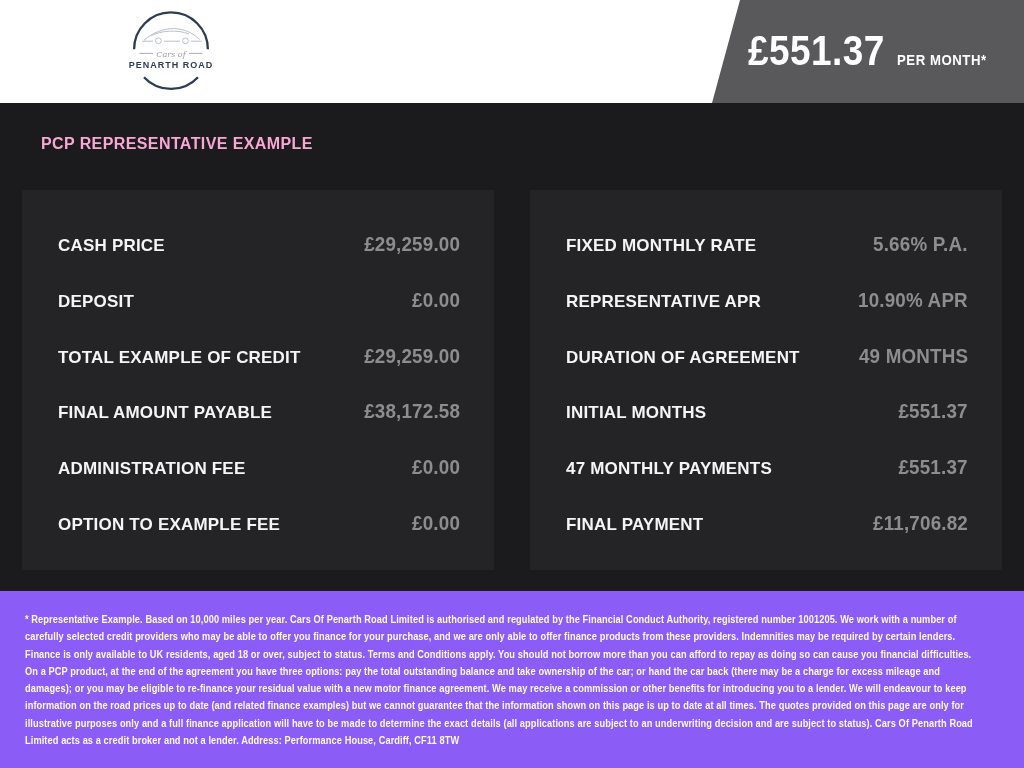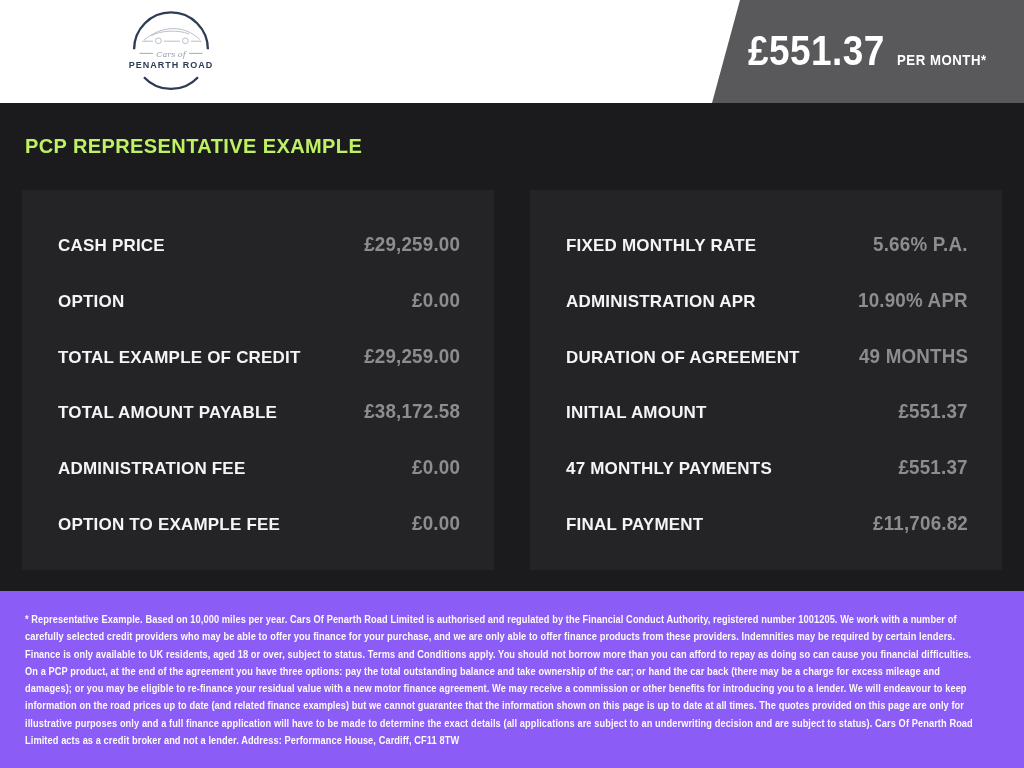--- a/index.html
+++ b/index.html
@@ -35,22 +35,22 @@
   .price-amount {
     color: #ffffff; font-size: 42px; font-weight: 700; letter-spacing: 0.5px;
     line-height: 42px;
   }
   .price-period {
     color: #ffffff; font-size: 15px; font-weight: 700; letter-spacing: 0.6px;
   }
 
   
   .page-title {
-    position: absolute; left: 25px; top: 135px;
-    color: #bef264; font-size: 20px; font-weight: 700; letter-spacing: 0.4px;
+    position: absolute; left: 41px; top: 135px;
+    color: #f9a8d4; font-size: 16px; font-weight: 700; letter-spacing: 0.4px;
   }
 
   
   .panels {
     position: absolute; top: 190px; left: 22px; width: 980px; height: 380px;
     display: flex; gap: 36px;
   }
   .panel {
     flex: 1 1 0; background: #242427; height: 380px;
     display: flex; flex-direction: column; justify-content: space-between;
@@ -125,56 +125,56 @@
   <div class="page-title">PCP REPRESENTATIVE EXAMPLE</div>
 
   <div class="panels">
 
     <div class="panel">
       <div class="frow">
         <span class="flabel">CASH PRICE</span>
         <span class="fvalue">£29,259.00</span>
       </div>
       <div class="frow">
-        <span class="flabel">OPTION</span>
+        <span class="flabel">DEPOSIT</span>
         <span class="fvalue">£0.00</span>
       </div>
       <div class="frow">
         <span class="flabel">TOTAL EXAMPLE OF CREDIT</span>
         <span class="fvalue">£29,259.00</span>
       </div>
       <div class="frow">
-        <span class="flabel">TOTAL AMOUNT PAYABLE</span>
+        <span class="flabel">FINAL AMOUNT PAYABLE</span>
         <span class="fvalue">£38,172.58</span>
       </div>
       <div class="frow">
         <span class="flabel">ADMINISTRATION FEE</span>
         <span class="fvalue">£0.00</span>
       </div>
       <div class="frow">
         <span class="flabel">OPTION TO EXAMPLE FEE</span>
         <span class="fvalue">£0.00</span>
       </div>
     </div>
 
     <div class="panel">
       <div class="frow">
         <span class="flabel">FIXED MONTHLY RATE</span>
         <span class="fvalue">5.66% P.A.</span>
       </div>
       <div class="frow">
-        <span class="flabel">ADMINISTRATION APR</span>
+        <span class="flabel">REPRESENTATIVE APR</span>
         <span class="fvalue">10.90% APR</span>
       </div>
       <div class="frow">
         <span class="flabel">DURATION OF AGREEMENT</span>
         <span class="fvalue">49 MONTHS</span>
       </div>
       <div class="frow">
-        <span class="flabel">INITIAL AMOUNT</span>
+        <span class="flabel">INITIAL MONTHS</span>
         <span class="fvalue">£551.37</span>
       </div>
       <div class="frow">
         <span class="flabel">47 MONTHLY PAYMENTS</span>
         <span class="fvalue">£551.37</span>
       </div>
       <div class="frow">
         <span class="flabel">FINAL PAYMENT</span>
         <span class="fvalue">£11,706.82</span>
       </div>

